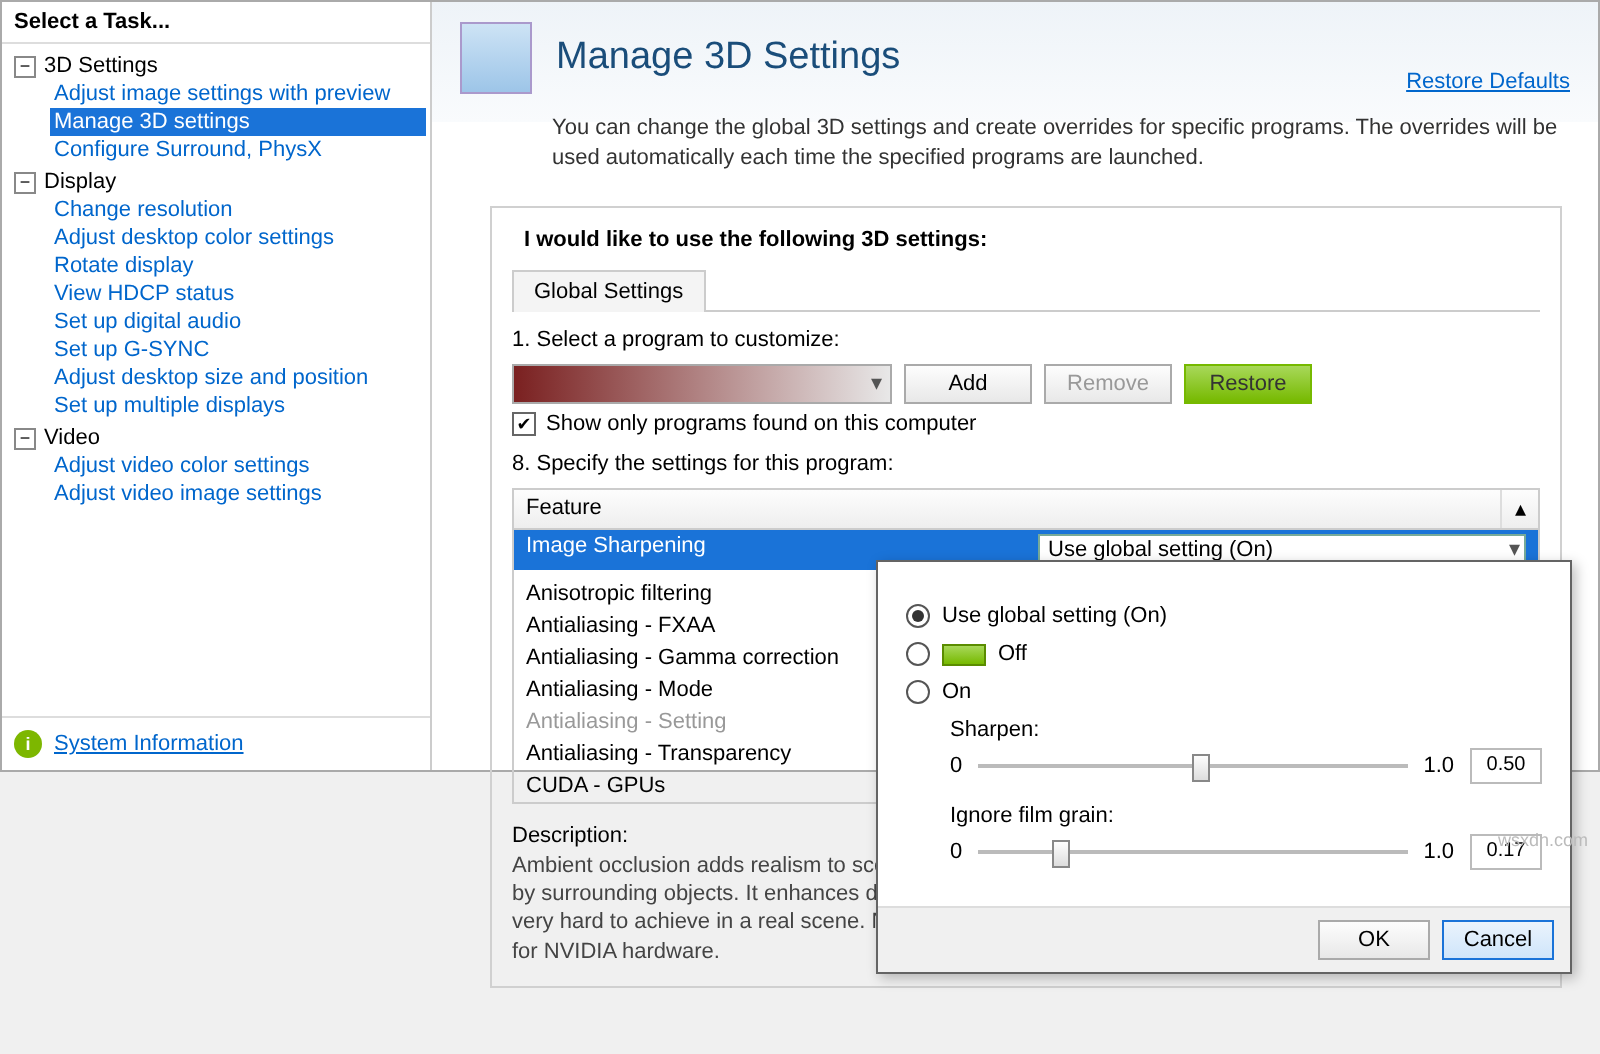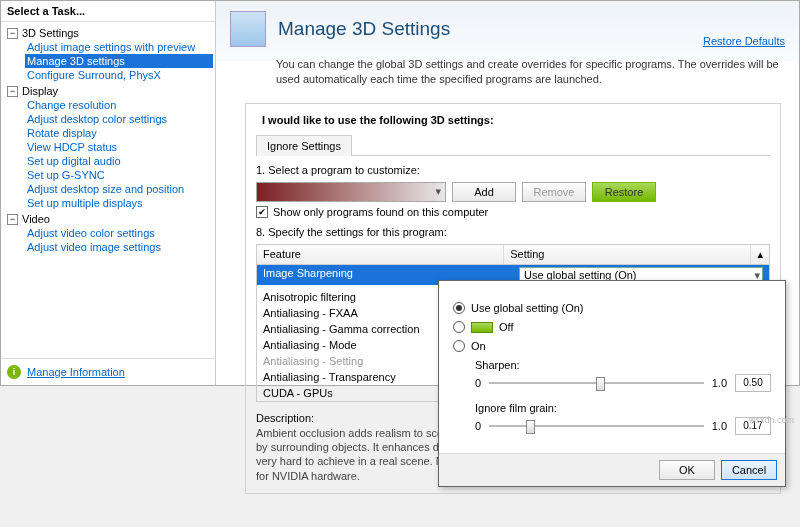--- a/index.html
+++ b/index.html
@@ -109,57 +109,56 @@
             <span>Video</span>
           </div>
           <div class="tree-items">
             <div class="tree-item">Adjust video color settings</div>
             <div class="tree-item">Adjust video image settings</div>
           </div>
         </div>
       </div>
     <div class="sysinfo">
       <span class="sysinfo-icon">i</span>
-      <a href="#">Manage Information</a>
+      <a href="#">System Information</a>
     </div>
   </div>
 
   <div class="right-pane">
     <div class="header">
       <div class="header-icon"></div>
       <h1>Manage 3D Settings</h1>
       <span class="restore-link">Restore Defaults</span>
     </div>
     <div class="desc">You can change the global 3D settings and create overrides for specific programs. The overrides will be used automatically each time the specified programs are launched.</div>
 
     <div class="content">
       <div class="group-box">
         <div class="group-box-title">I would like to use the following 3D settings:</div>
 
         <div class="tabs">
-          <div class="tab">Ignore Settings</div>
+          <div class="tab">Global Settings</div>
         </div>
 
         <div class="step">1. Select a program to customize:</div>
         <div class="row">
           <div class="combo"></div>
           <div class="btn">Add</div>
           <div class="btn disabled">Remove</div>
           <div class="btn green">Restore</div>
         </div>
         <div class="checkbox-row">
           <span class="checkbox">✔</span>
           <span>Show only programs found on this computer</span>
         </div>
 
         <div class="step">8. Specify the settings for this program:</div>
         <div class="settings-table">
           <div class="table-header">
             <div class="th">Feature</div>
-            <div class="th">Setting</div>
             <div class="th">▴</div>
           </div>
           <div class="table-body" id="tbody">
               <div class="tr selected">
                 <div class="td">Image Sharpening</div>
                 <div class="td">
                   <div class="setting-dd">Use global setting (On)</div>
                 </div>
               </div>
               <div class="tr dim">

